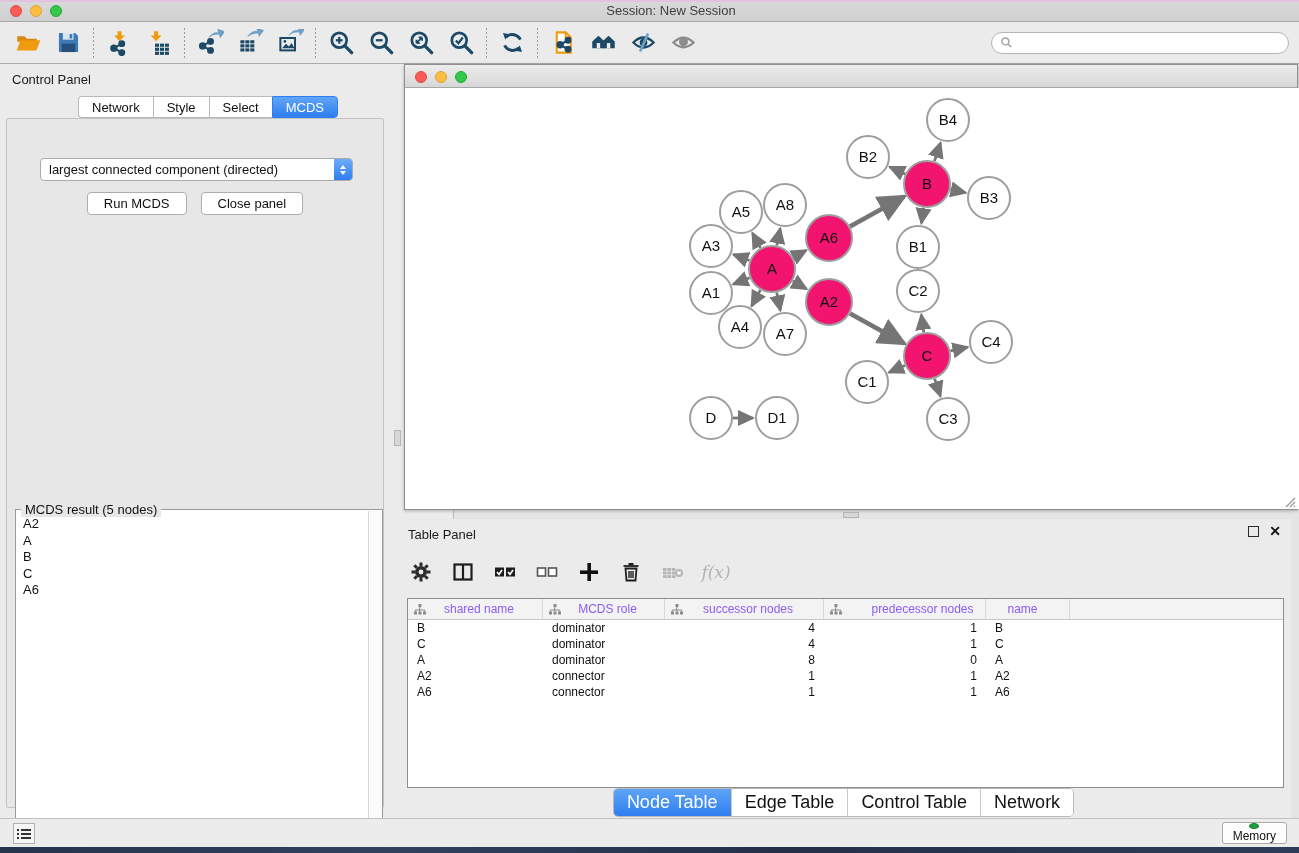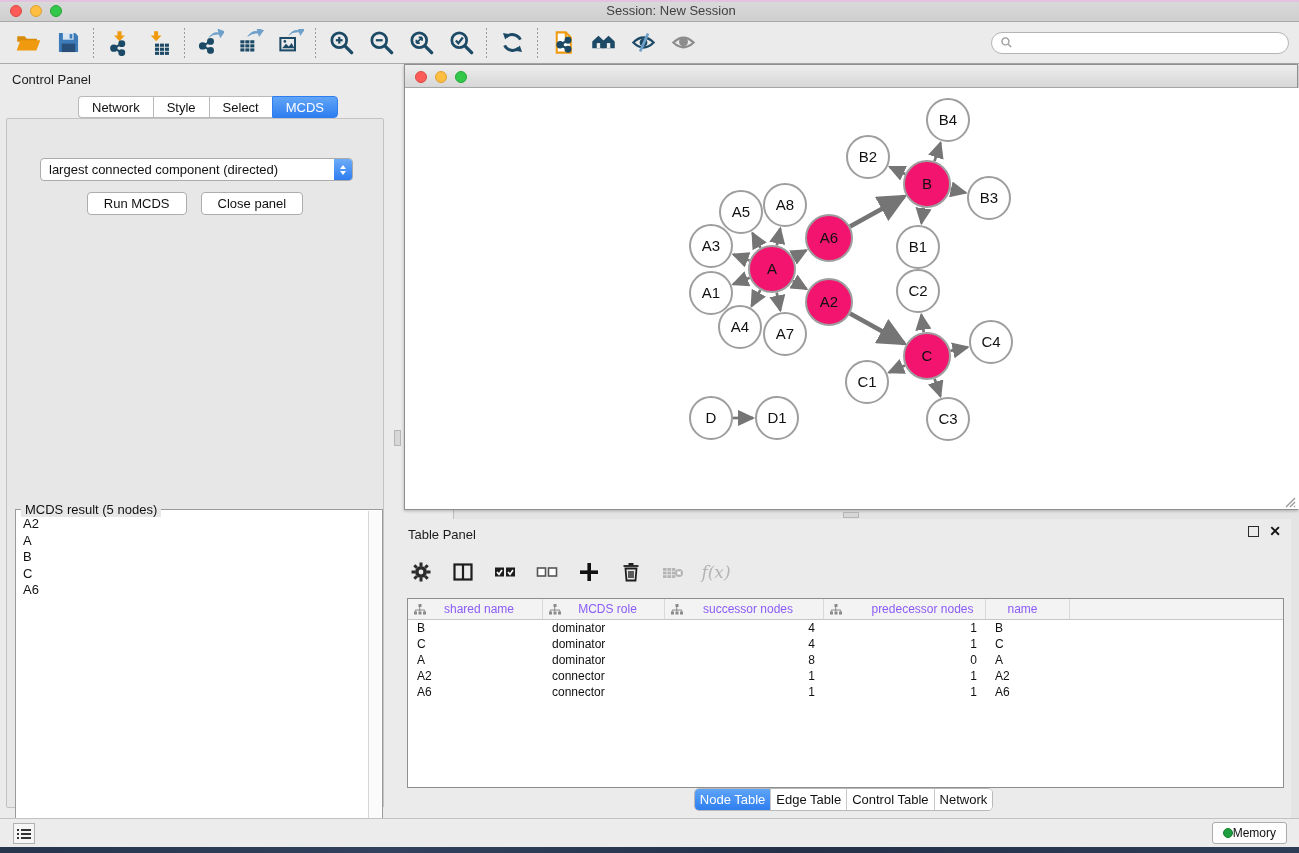--- a/index.html
+++ b/index.html
@@ -92,31 +92,31 @@
     background:#fff; border:1px solid #8e8e8e; overflow:hidden; }
   .thead { display:flex; height:21px; background:#f3f3f3; border-bottom:1px solid #c6c6c6; }
   .th { display:flex; align-items:center; border-right:1px solid #d9d9d9; font-size:12px; color:#8b5cf6; }
   .th .th-label { flex:1; text-align:center; padding-right:10px; }
   .th .tree-ic { margin-left:6px; flex:0 0 auto; }
   .trow { display:flex; height:16px; font-size:12px; color:#111; }
   .td { padding:0 9px; line-height:16px; white-space:nowrap; overflow:hidden; }
 
   .bottom-tabs { position:absolute; left:0; width:100%; top:269px; display:flex; justify-content:center; }
   .bt-group { display:flex; border:1px solid #b9b9b9; border-radius:5px; overflow:hidden; background:#fff; }
-  .bt-tab { height:21px; padding:0 5px; display:flex; align-items:center; font-size:13px; color:#111;
+  .bt-tab { height:27px; padding:0 13px; display:flex; align-items:center; font-size:18px; color:#111;
     border-right:1px solid #c9c9c9; background:#fff; }
   .bt-tab:last-child { border-right:none; }
   .bt-tab.sel { background:linear-gradient(#5ea4f6,#2e7ef0); color:#fff; }
 
   
   .statusbar { left:0; top:818px; width:1299px; height:29px; background:#ECECEC; border-top:1px solid #c2c2c2; }
   .list-btn { position:absolute; left:13px; top:4px; width:22px; height:21px; background:#f5f5f5;
     border:1px solid #b0b0b0; display:flex; align-items:center; justify-content:center; }
   .memory-btn { position:absolute; right:12px; top:3px; height:22px; padding:0 10px; background:#fdfdfd;
-    border:1px solid #ababab; border-radius:3px; display:flex; align-items:center; font-size:12px; color:#111; }
+    border:1px solid #ababab; border-radius:3px; display:flex; align-items:center; font-size:12px; color:#111;flex-direction:column; }
   .mem-dot { width:10px; height:10px; border-radius:50%; background:#1e9e3e; border:1px solid #15802f; }
   .wallpaper { left:0; top:847px; width:1299px; height:6px;
     background:linear-gradient(90deg,#26344c,#31425e 30%,#243048 60%,#2e3d57); }
 </style>
 </head>
 <body>
 
 <div class="abs titlebar">
   <div class="lights">
     <div class="light red"></div>

